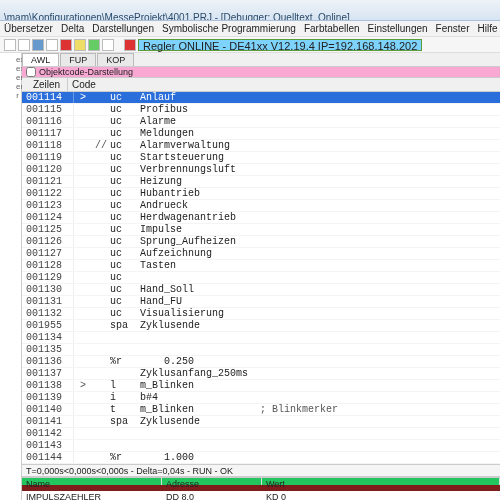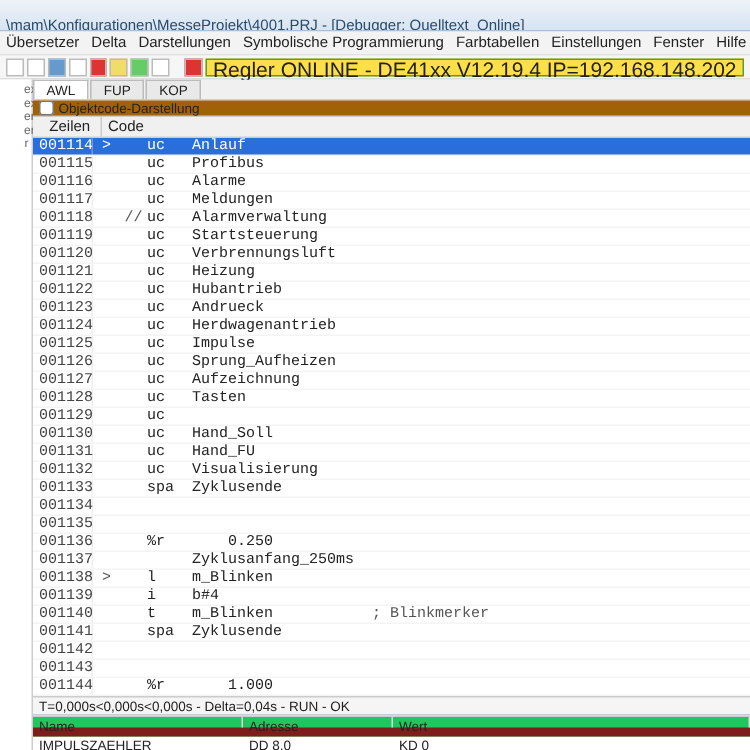--- a/index.html
+++ b/index.html
@@ -47,23 +47,23 @@
     width: 12px; height: 12px;
     border: 1px solid #bbb;
     background: #fff;
     display: inline-block;
   }
   .tbtn.r { background: #d33; }
   .tbtn.g { background: #6c6; }
   .tbtn.b { background: #69c; }
   .tbtn.y { background: #ed6; }
   .onlinebox {
-    background: #fde047;
+    background: #7dd3fc;
     border: 1px solid #5a9c3a;
-    font-size: 14px;
+    font-size: 11px;
     padding: 0 4px;
     height: 12px;
     line-height: 12px;
     white-space: nowrap;
   }
   .layout { display: flex; height: 452px; }
   .sidebar {
     width: 22px;
     background: #fff;
     border-right: 1px solid #ccc;
@@ -84,21 +84,21 @@
   .tab {
     padding: 1px 8px;
     border: 1px solid #bbb;
     border-bottom: none;
     background: #e9e9e9;
     margin-right: 1px;
   }
   .tab.active { background: #fff; }
   .objchk {
     height: 14px;
-    background: #a16207;
+    background: #f9a8d4;
     border-bottom: 1px solid #ccc;
     font-size: 9px;
     padding: 0 4px;
     display: flex;
     align-items: flex-start;
     gap: 3px;
   }
   .objchk input { width: 10px; height: 10px; margin:0; }
   .codeheader {
     display: flex;
@@ -119,21 +119,21 @@
     display: flex;
     height: 12px;
     line-height: 12px;
     font-family: Consolas, "Courier New", monospace;
     font-size: 10px;
     border-bottom: 1px solid #f4f4f4;
     white-space: pre;
   }
   .crow.selected { background: #2a6edb; color: #fff; }
   .crow .ln {
-    width: 40px;
+    width: 52px;
     padding-left: 4px;
     color: #444;
     border-right: 1px solid #eee;
   }
   .crow.selected .ln { color:#fff; border-right-color: rgba(255,255,255,0.3);}
   .crow .c1 { width: 18px; text-align:center; color:#555;}
   .crow .c2 { width: 18px; text-align:center; color:#555;}
   .crow .op { width: 30px; }
   .crow .arg { width: 120px; }
   .crow .cm { flex:1; color:#555; }
@@ -231,21 +231,21 @@
         <div class="crow "><span class="ln">001123</span><span class="c1"> </span><span class="c2">  </span><span class="op">uc  </span><span class="arg">Andrueck</span><span class="cm"></span></div>
         <div class="crow "><span class="ln">001124</span><span class="c1"> </span><span class="c2">  </span><span class="op">uc  </span><span class="arg">Herdwagenantrieb</span><span class="cm"></span></div>
         <div class="crow "><span class="ln">001125</span><span class="c1"> </span><span class="c2">  </span><span class="op">uc  </span><span class="arg">Impulse</span><span class="cm"></span></div>
         <div class="crow "><span class="ln">001126</span><span class="c1"> </span><span class="c2">  </span><span class="op">uc  </span><span class="arg">Sprung_Aufheizen</span><span class="cm"></span></div>
         <div class="crow "><span class="ln">001127</span><span class="c1"> </span><span class="c2">  </span><span class="op">uc  </span><span class="arg">Aufzeichnung</span><span class="cm"></span></div>
         <div class="crow "><span class="ln">001128</span><span class="c1"> </span><span class="c2">  </span><span class="op">uc  </span><span class="arg">Tasten</span><span class="cm"></span></div>
         <div class="crow "><span class="ln">001129</span><span class="c1"> </span><span class="c2">  </span><span class="op">uc  </span><span class="cm"></span></div>
         <div class="crow "><span class="ln">001130</span><span class="c1"> </span><span class="c2">  </span><span class="op">uc  </span><span class="arg">Hand_Soll</span><span class="cm"></span></div>
         <div class="crow "><span class="ln">001131</span><span class="c1"> </span><span class="c2">  </span><span class="op">uc  </span><span class="arg">Hand_FU</span><span class="cm"></span></div>
         <div class="crow "><span class="ln">001132</span><span class="c1"> </span><span class="c2">  </span><span class="op">uc  </span><span class="arg">Visualisierung</span><span class="cm"></span></div>
-        <div class="crow "><span class="ln">001133</span><span class="c1"> </span><span class="c2">  </span><span class="op">spa </span><span class="arg">Zyklusende</span><span class="cm"></span></div>
+        <div class="crow "><span class="ln">001955</span><span class="c1"> </span><span class="c2">  </span><span class="op">spa </span><span class="arg">Zyklusende</span><span class="cm"></span></div>
         <div class="crow "><span class="ln">001134</span><span class="c1"> </span><span class="c2">  </span><span class="op">    </span><span class="arg"></span><span class="cm"></span></div>
         <div class="crow "><span class="ln">001135</span><span class="c1"> </span><span class="c2">  </span><span class="op">    </span><span class="arg"></span><span class="cm"></span></div>
         <div class="crow "><span class="ln">001136</span><span class="c1"> </span><span class="c2">  </span><span class="op">%r  </span><span class="arg">    0.250</span><span class="cm"></span></div>
         <div class="crow "><span class="ln">001137</span><span class="c1"> </span><span class="c2">  </span><span class="op">    </span><span class="arg">Zyklusanfang_250ms</span><span class="cm"></span></div>
         <div class="crow "><span class="ln">001138</span><span class="c1">&gt;</span><span class="c2">  </span><span class="op">l   </span><span class="arg">m_Blinken</span><span class="cm"></span></div>
         <div class="crow "><span class="ln">001139</span><span class="c1"> </span><span class="c2">  </span><span class="op">i   </span><span class="arg">b#4</span><span class="cm"></span></div>
         <div class="crow "><span class="ln">001140</span><span class="c1"> </span><span class="c2">  </span><span class="op">t   </span><span class="arg">m_Blinken</span><span class="cm">; Blinkmerker</span></div>
         <div class="crow "><span class="ln">001141</span><span class="c1"> </span><span class="c2">  </span><span class="op">spa </span><span class="arg">Zyklusende</span><span class="cm"></span></div>
         <div class="crow "><span class="ln">001142</span><span class="c1"> </span><span class="c2">  </span><span class="op">    </span><span class="arg"></span><span class="cm"></span></div>
         <div class="crow "><span class="ln">001143</span><span class="c1"> </span><span class="c2">  </span><span class="op">    </span><span class="arg"></span><span class="cm"></span></div>

